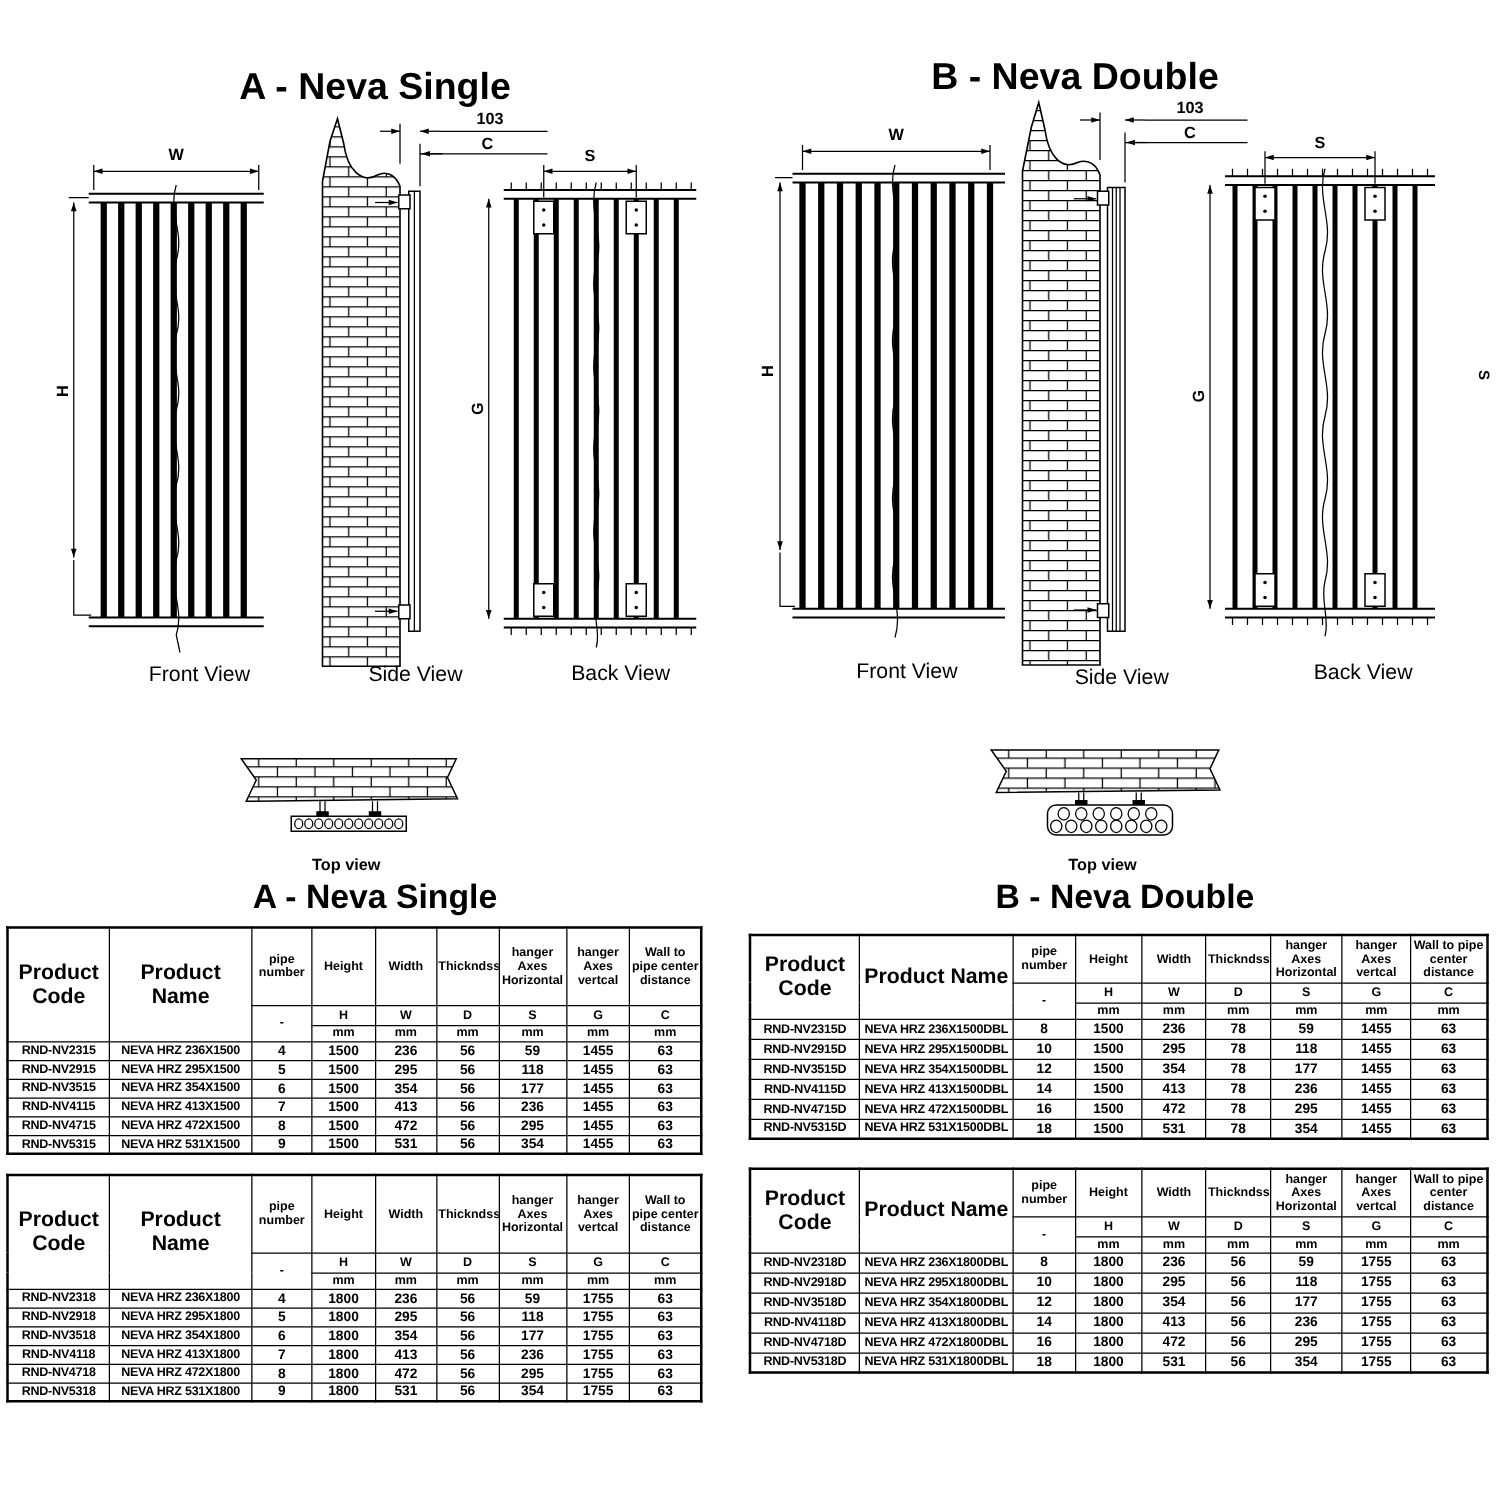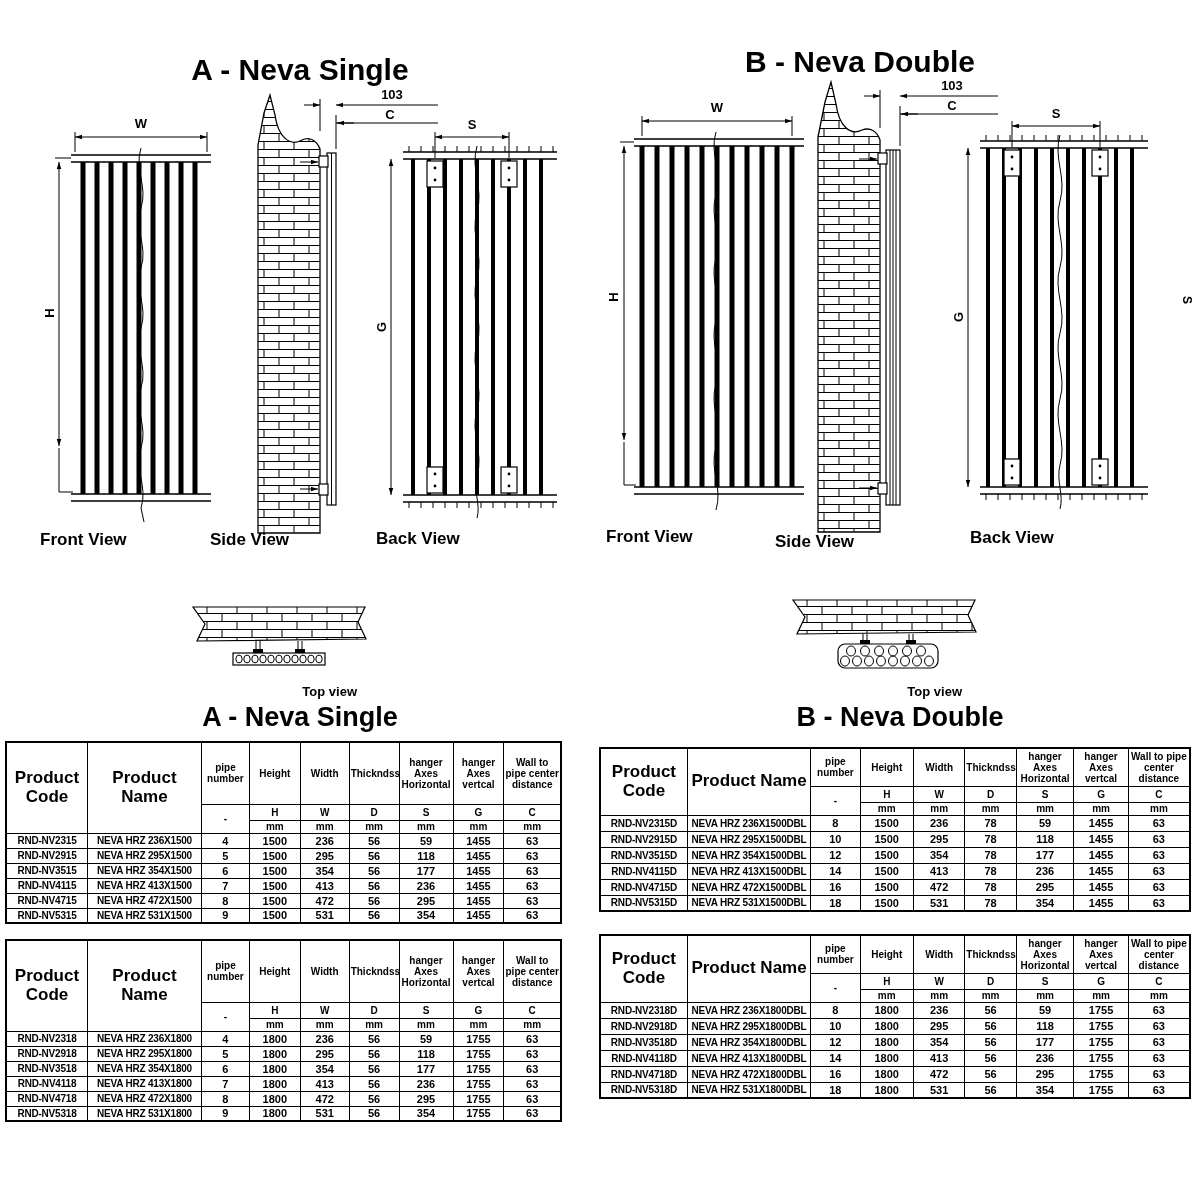--- a/index.html
+++ b/index.html
@@ -1,22 +1,22 @@
 <!DOCTYPE html>
 <html><head>
 <meta charset="utf-8">
 <style>
   *{margin:0;padding:0;box-sizing:border-box}
   html,body{background:#fff}
   body{width:1200px;height:1200px;position:relative;overflow:hidden;
        font-family:"Liberation Sans",sans-serif;color:#000}
   .sec-title{position:absolute;font-weight:bold;font-size:30px;text-align:center;white-space:nowrap}
   .tbl-title{position:absolute;font-weight:bold;font-size:27px;text-align:center;white-space:nowrap}
-  .view-label{position:absolute;font-weight:bold;font-size:17px;text-align:left;white-space:nowrap}
-  .top-label{position:absolute;font-weight:bold;font-size:13px;text-align:right;white-space:nowrap}
+  .view-label{position:absolute;font-weight:normal;font-size:17px;text-align:right;white-space:nowrap}
+  .top-label{position:absolute;font-weight:bold;font-size:13px;text-align:center;white-space:nowrap}
   .edge-s{position:absolute;font-weight:bold;font-size:12px;transform:rotate(90deg)}
   table.tbl{position:absolute;border-collapse:collapse;table-layout:fixed;border:2px solid #000;background:#fff}
   .tbl th,.tbl td{border:1px solid #000;text-align:center;vertical-align:middle;
                   font-weight:bold;padding:0 1px;overflow:hidden}
   .tbl th{font-size:10px;line-height:1.1}
   .tbl th.id-col{font-size:17px}
   .tbl td{font-size:11px;white-space:nowrap}
   .tbl td.txt{font-size:10px;letter-spacing:-0.2px}
   .tbl-a thead tr:nth-child(1){height:62px}
   .tbl-b thead tr:nth-child(1){height:38px}

